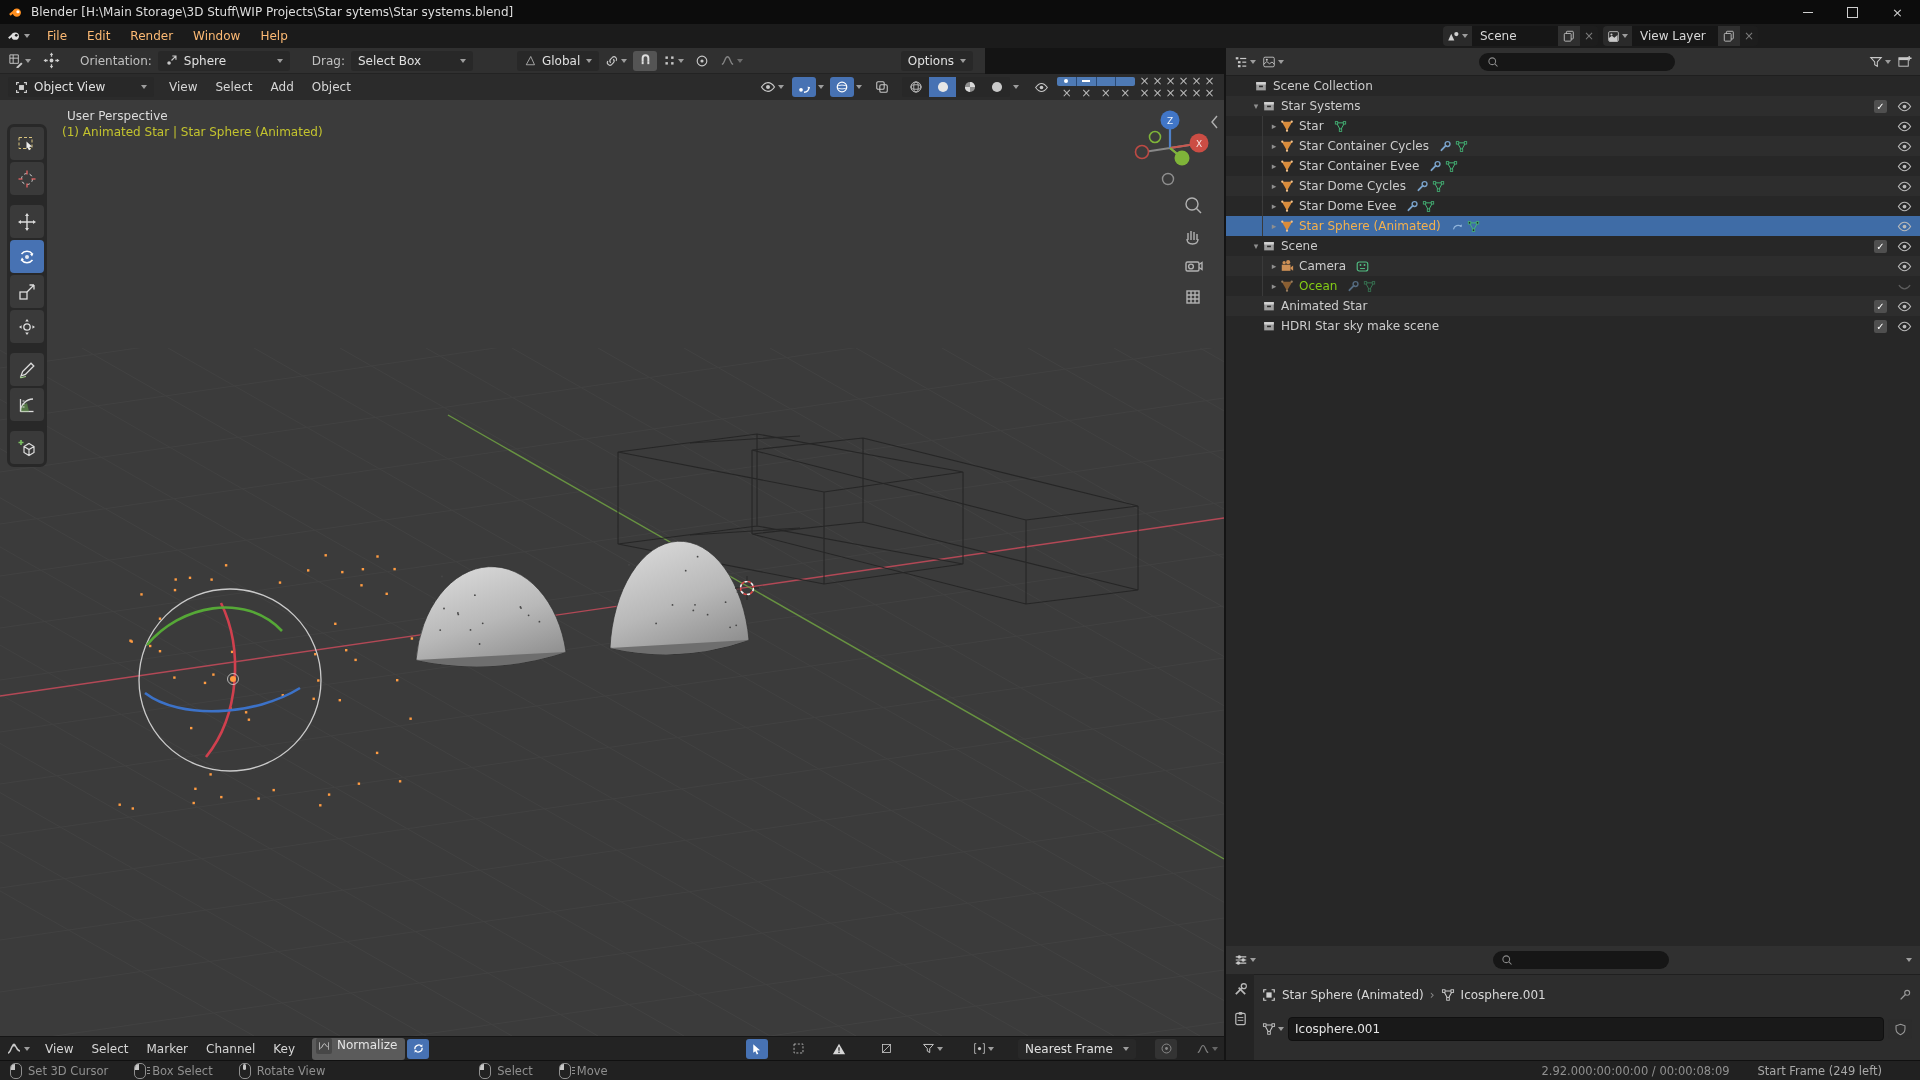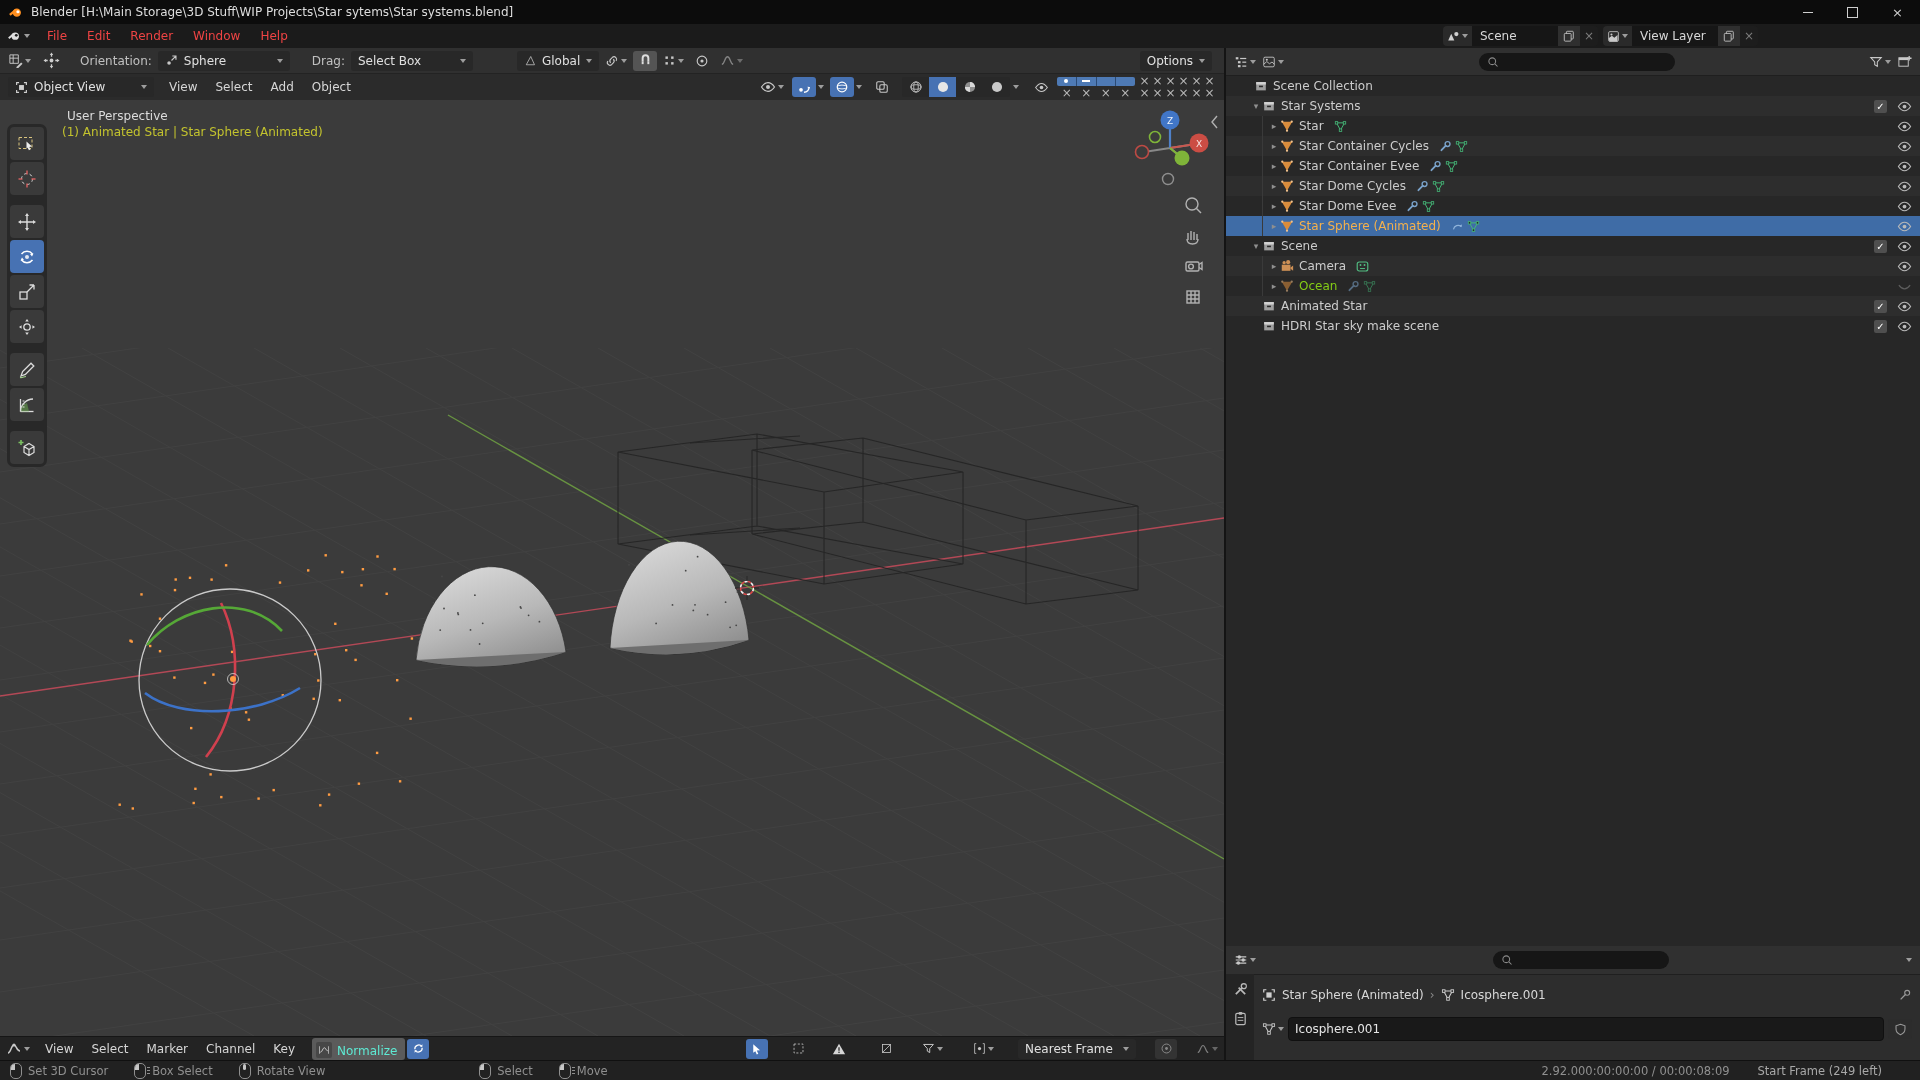--- a/index.html
+++ b/index.html
@@ -19,35 +19,35 @@
   .wtitle{font-size:12px;color:#dedede}
   .win-btns{margin-left:auto;display:flex;height:24px}
   .win-btn{width:45px;display:flex;align-items:center;justify-content:center;color:#cfcfcf;font-size:13px}
   .wb-min{width:10px;height:1px;background:#cfcfcf;display:block}
   .wb-max{width:9px;height:9px;border:1px solid #cfcfcf;display:block}
 
   
   .topbar{position:absolute;left:0;top:24px;width:1920px;height:24px;background:#1b1b1b;
           display:flex;align-items:stretch}
   .app-btn{display:flex;align-items:center;gap:3px;padding:0 7px}
-  .menu{padding:0 10px;display:flex;align-items:center;color:#ef4444}
+  .menu{padding:0 10px;display:flex;align-items:center;color:#fdba74}
   .tabs{display:flex;margin-left:12px;align-items:flex-end;height:24px}
   .tab{padding:0 11px;height:23px;display:flex;align-items:center;background:#262626;color:#9b9b9b;
        margin-right:1px;border-radius:5px 5px 0 0}
   .tab.active{background:#3d3d3d;color:#ececec}
   .tab.plus{background:transparent;color:#9b9b9b;padding:0 8px}
   .topbar-right{margin-left:auto;margin-right:162px;display:flex;align-items:center;gap:5px}
   .id-widget{display:flex;align-items:stretch;height:20px;border-radius:4px;overflow:hidden;background:#1d1d1d}
   .id-widget .seg-ic{background:#2a2a2a;display:flex;align-items:center;gap:2px;padding:0 4px}
   .id-widget .seg-name{background:#161616;display:flex;align-items:center;padding:0 8px;min-width:70px;color:#d8d8d8}
   .id-widget .seg-btn{background:#2f2f2f;display:flex;align-items:center;justify-content:center;width:22px}
   .id-widget .seg-x{display:flex;align-items:center;justify-content:center;width:18px;color:#7c7c7c}
 
   
-  .ts-row{position:absolute;left:0;top:48px;width:1224px;height:26px;background:#303030;
+  .ts-row{position:absolute;left:0;top:48px;width:985px;height:26px;background:#303030;
           display:flex;align-items:center;gap:6px;padding:0 8px;box-sizing:border-box;border-bottom:1px solid #232323}
   .vp-row{position:absolute;left:0;top:74px;width:1224px;height:26px;background:#2b2b2b;
           display:flex;align-items:center;padding:0 8px;box-sizing:border-box}
   .dd{background:#282828;border-radius:3px;display:flex;align-items:center;gap:6px;padding:0 7px;height:20px;color:#e0e0e0}
   .lbl{color:#c0c0c0}
   .ibtn{width:24px;height:20px;border-radius:3px;display:flex;align-items:center;justify-content:center;gap:2px}
   .ibtn.pressed{background:#545454}
   .ibtn.blue{background:#4772b3}
   .pair{display:flex;align-items:center;gap:2px}
   .mlauto{margin-left:auto}
@@ -105,21 +105,21 @@
   .props-body{margin-left:28px;padding:8px 8px 0 8px}
   .crumbs{display:flex;align-items:center;gap:6px;height:24px;color:#d8d8d8}
   .crumb-sep{color:#8a8a8a}
   .name-row{display:flex;align-items:center;gap:4px;margin-top:10px}
   .name-input{flex:1;background:#191919;border:1px solid #101010;border-radius:4px;height:22px;display:flex;
               align-items:center;gap:6px;padding:0 6px;color:#e6e6e6}
 
   
   .ge{position:absolute;left:0;top:1036px;width:1224px;height:24px;background:#232323;display:flex;
       align-items:center;gap:2px;padding:0 6px;box-sizing:border-box;border-top:1px solid #161616}
-  .ge-btn{display:flex;align-items:flex-end;gap:5px;background:#5b5b5b;border-radius:3px;height:20px;padding:0 8px 2px 4px;color:#5eead4}
+  .ge-btn{display:flex;align-items:flex-start;gap:5px;background:#5b5b5b;border-radius:3px;height:20px;padding:0 8px 2px 4px;color:#e5e5e5}
   .ge-btn .ibox{width:16px;height:16px;background:#474747;border-radius:2px;display:flex;align-items:center;justify-content:center}
   .ge-right{margin-left:auto;display:flex;align-items:center;gap:19px}
   .sm{width:22px;height:20px;border-radius:3px;display:flex;align-items:center;justify-content:center}
   .sm.blue{background:#4772b3}
   .sm.dim{background:#3a3a3a;opacity:.7}
 
   
   .statusbar{position:absolute;left:0;top:1060px;width:1920px;height:20px;background:#212121;display:flex;
              align-items:center;color:#909090;font-size:11.5px;padding:0 10px;box-sizing:border-box;border-top:1px solid #101010}
   .hint{display:flex;align-items:center;margin-right:26px}

